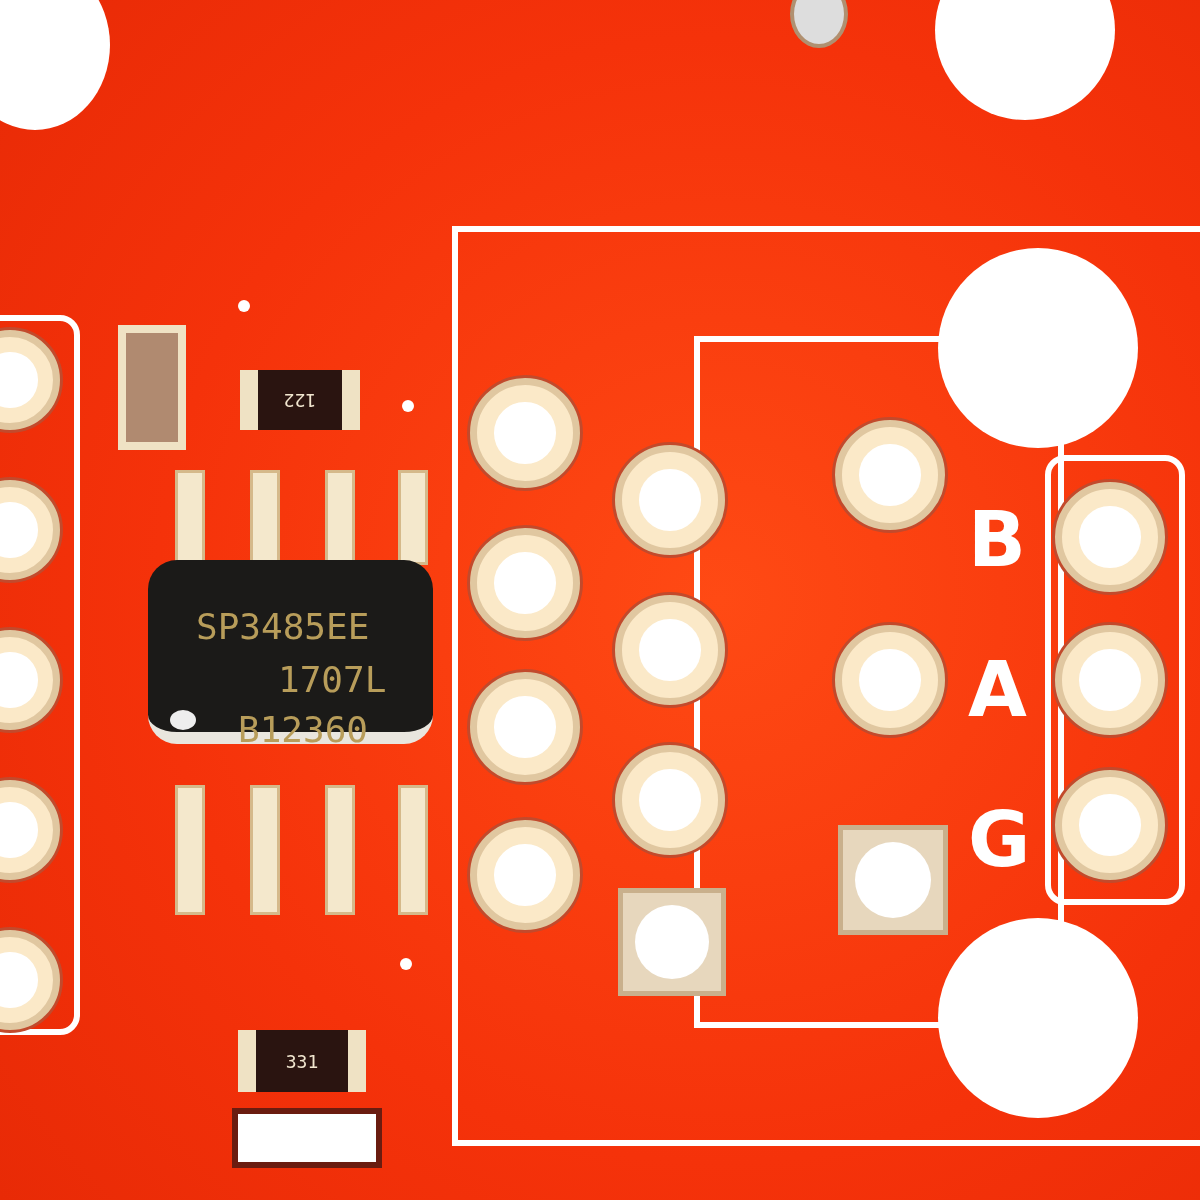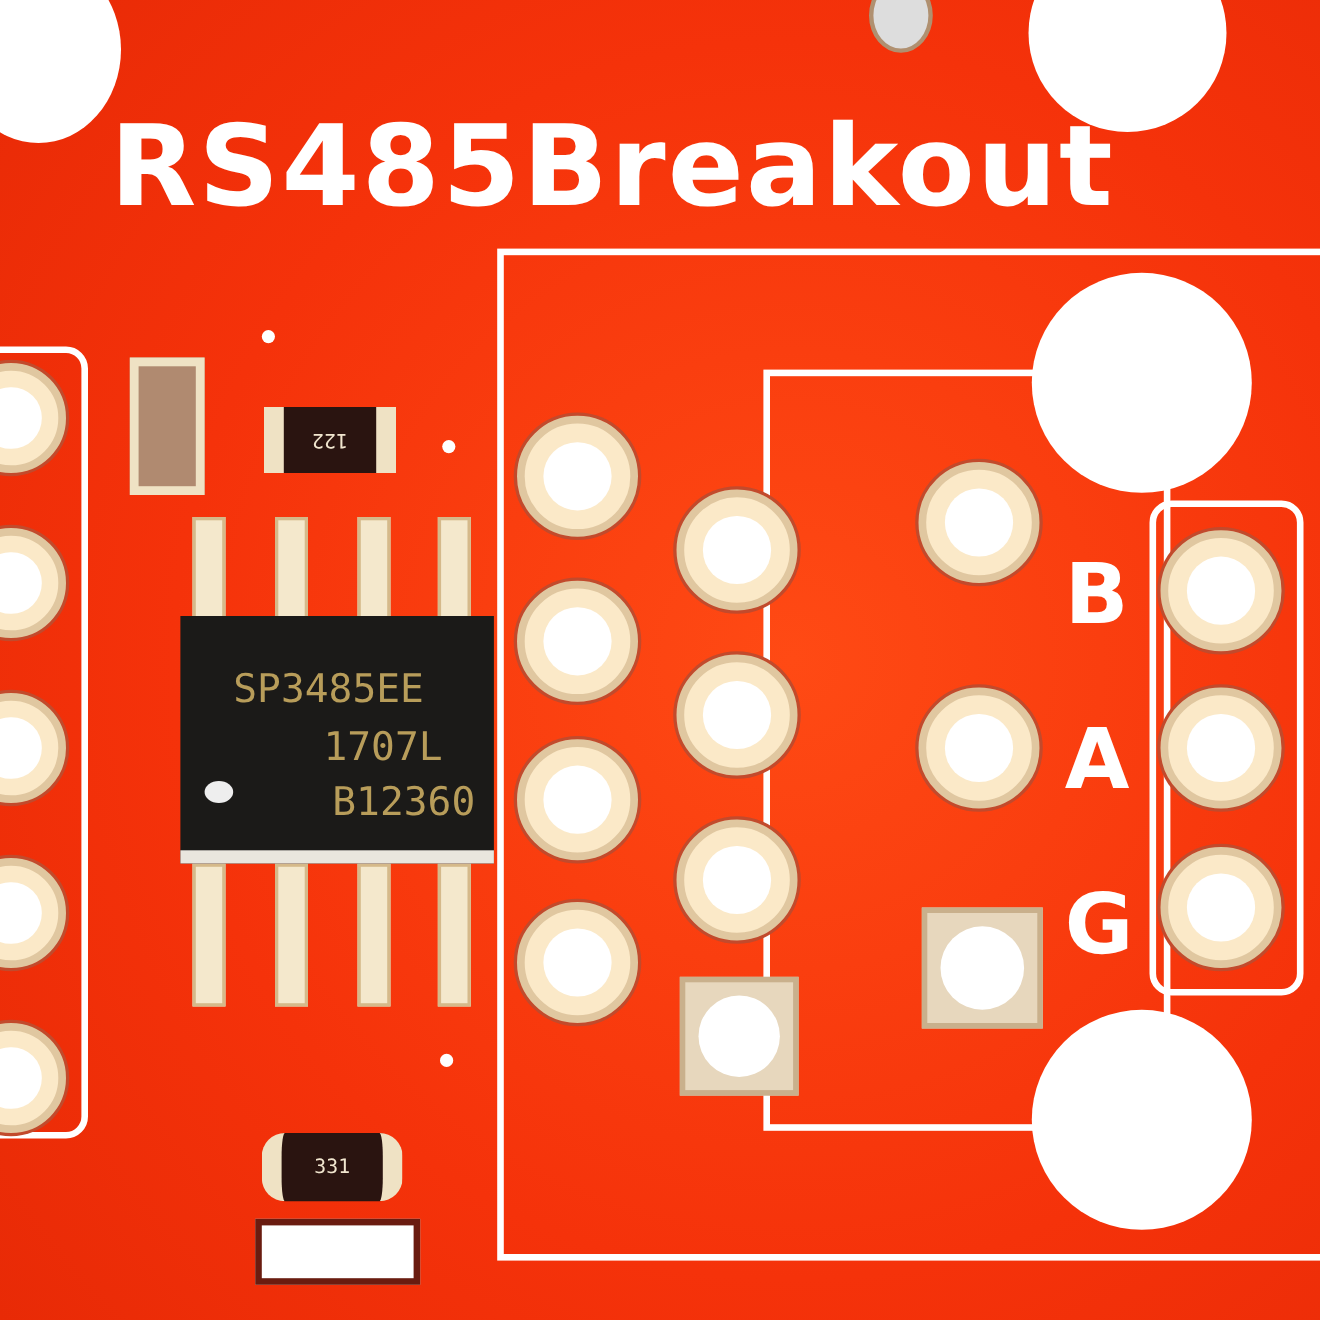--- a/index.html
+++ b/index.html
@@ -5,39 +5,38 @@
   html,body{margin:0;padding:0;}
   body{width:1200px;height:1200px;overflow:hidden;background:#ff3a0a;font-family:"DejaVu Sans",sans-serif;}
   .board{position:relative;width:1200px;height:1200px;background:radial-gradient(circle at 60% 50%,#ff4a14 0%,#f5320a 60%,#e82a06 100%);overflow:hidden;}
   .hole{position:absolute;border-radius:50%;background:#fff;}
   .pad{position:absolute;border-radius:50%;background:#fbe9c8;border:7px solid #e0c7a0;box-sizing:border-box;box-shadow:0 0 0 3px #c24a2c;}
   .pad::after{content:"";position:absolute;left:18%;top:18%;width:64%;height:64%;border-radius:50%;background:#fff;}
   .sqpad{position:absolute;background:#e7d7bd;border:5px solid #c9b08c;box-sizing:border-box;}
   .sqpad::after{content:"";position:absolute;left:12%;top:12%;width:76%;height:76%;border-radius:50%;background:#fff;}
   .silk{position:absolute;color:#fff;font-weight:bold;}
   .outline{position:absolute;border:6px solid #fff;box-sizing:border-box;}
-  .chip{position:absolute;left:164px;top:560px;width:285px;height:225px;background:#1b1a18;border-bottom:12px solid #e9e6de;box-sizing:border-box;}
+  .chip{position:absolute;left:148px;top:560px;width:285px;height:184px;background:#1b1a18;border-bottom:12px solid #e9e6de;box-sizing:border-box;border-radius:29px;}
   .chip-text{position:absolute;color:#b89d5a;font-family:"DejaVu Sans Mono",monospace;font-size:36px;line-height:44px;}
   .leg{position:absolute;width:30px;background:#f4e8cc;border:3px solid #d5b98a;box-sizing:border-box;}
   .res{position:absolute;background:#2a1410;border-left:18px solid #efe2c4;border-right:18px solid #efe2c4;box-sizing:border-box;}
   .res-label{position:absolute;left:50%;top:50%;transform:translate(-50%,-50%) rotate(180deg);color:#f1e6cf;font-family:"DejaVu Sans Mono",monospace;font-size:18px;}
   .via{position:absolute;width:12px;height:12px;border-radius:50%;background:#fff;}
 </style>
 </head>
 <body>
 
 <div class="board">
 
   <div class="hole" style="left:-40px;top:-40px;width:150px;height:170px;"></div>
   <div class="hole" style="left:935px;top:-60px;width:180px;height:180px;"></div>
   <div class="hole" style="left:938px;top:248px;width:200px;height:200px;"></div>
   <div class="hole" style="left:938px;top:918px;width:200px;height:200px;"></div>
   <div class="hole" style="left:790px;top:-20px;width:50px;height:60px;background:#ddd;border:4px solid #b09070;"></div>
 
-  <div class="silk" style="left:100px;top:92px;font-size:102px;letter-spacing:2px;">RS485Breakout</div>
 
   <div class="outline" style="left:452px;top:226px;width:760px;height:920px;"></div>
   <div class="outline" style="left:694px;top:336px;width:370px;height:692px;"></div>
   <div class="outline" style="left:-40px;top:315px;width:120px;height:720px;border-radius:20px;"></div>
   <div class="outline" style="left:1045px;top:455px;width:140px;height:450px;border-radius:20px;border-color:#fff;"></div>
 
   <div class="pad" style="left:-40px;top:330px;width:100px;height:100px;"></div>
   <div class="pad" style="left:-40px;top:480px;width:100px;height:100px;"></div>
   <div class="pad" style="left:-40px;top:630px;width:100px;height:100px;"></div>
   <div class="pad" style="left:-40px;top:780px;width:100px;height:100px;"></div>
@@ -70,30 +69,30 @@
   <div class="leg" style="left:325px;top:470px;height:95px;"></div>
   <div class="leg" style="left:398px;top:470px;height:95px;"></div>
   <div class="leg" style="left:175px;top:785px;height:130px;"></div>
   <div class="leg" style="left:250px;top:785px;height:130px;"></div>
   <div class="leg" style="left:325px;top:785px;height:130px;"></div>
   <div class="leg" style="left:398px;top:785px;height:130px;"></div>
 
   <div class="chip">
     <div class="chip-text" style="left:48px;top:45px;">SP3485EE</div>
     <div class="chip-text" style="left:130px;top:98px;">1707L</div>
-    <div class="chip-text" style="left:90px;top:148px;margin-left:48px;">B12360</div>
+    <div class="chip-text" style="left:90px;top:148px;">B12360</div>
     <div style="position:absolute;left:22px;top:150px;width:26px;height:20px;border-radius:50%;background:#eee;"></div>
   </div>
 
   <div style="position:absolute;left:118px;top:325px;width:68px;height:125px;background:#b08a70;border:8px solid #efe2c4;box-sizing:border-box;"></div>
 
   <div class="res" style="left:240px;top:370px;width:120px;height:60px;">
     <span class="res-label">122</span>
   </div>
-  <div class="res" style="left:238px;top:1030px;width:128px;height:62px;border-radius:21px;">
+  <div class="res" style="left:238px;top:1030px;width:128px;height:62px;">
     <span class="res-label" style="transform:translate(-50%,-50%);">331</span>
   </div>
   <div style="position:absolute;left:232px;top:1108px;width:150px;height:60px;background:#fff;border:6px solid #6a1c10;box-sizing:border-box;"></div>
 
   <div class="via" style="left:238px;top:300px;"></div>
   <div class="via" style="left:402px;top:400px;"></div>
   <div class="via" style="left:400px;top:958px;"></div>
 </div>
 
 </body></html>

